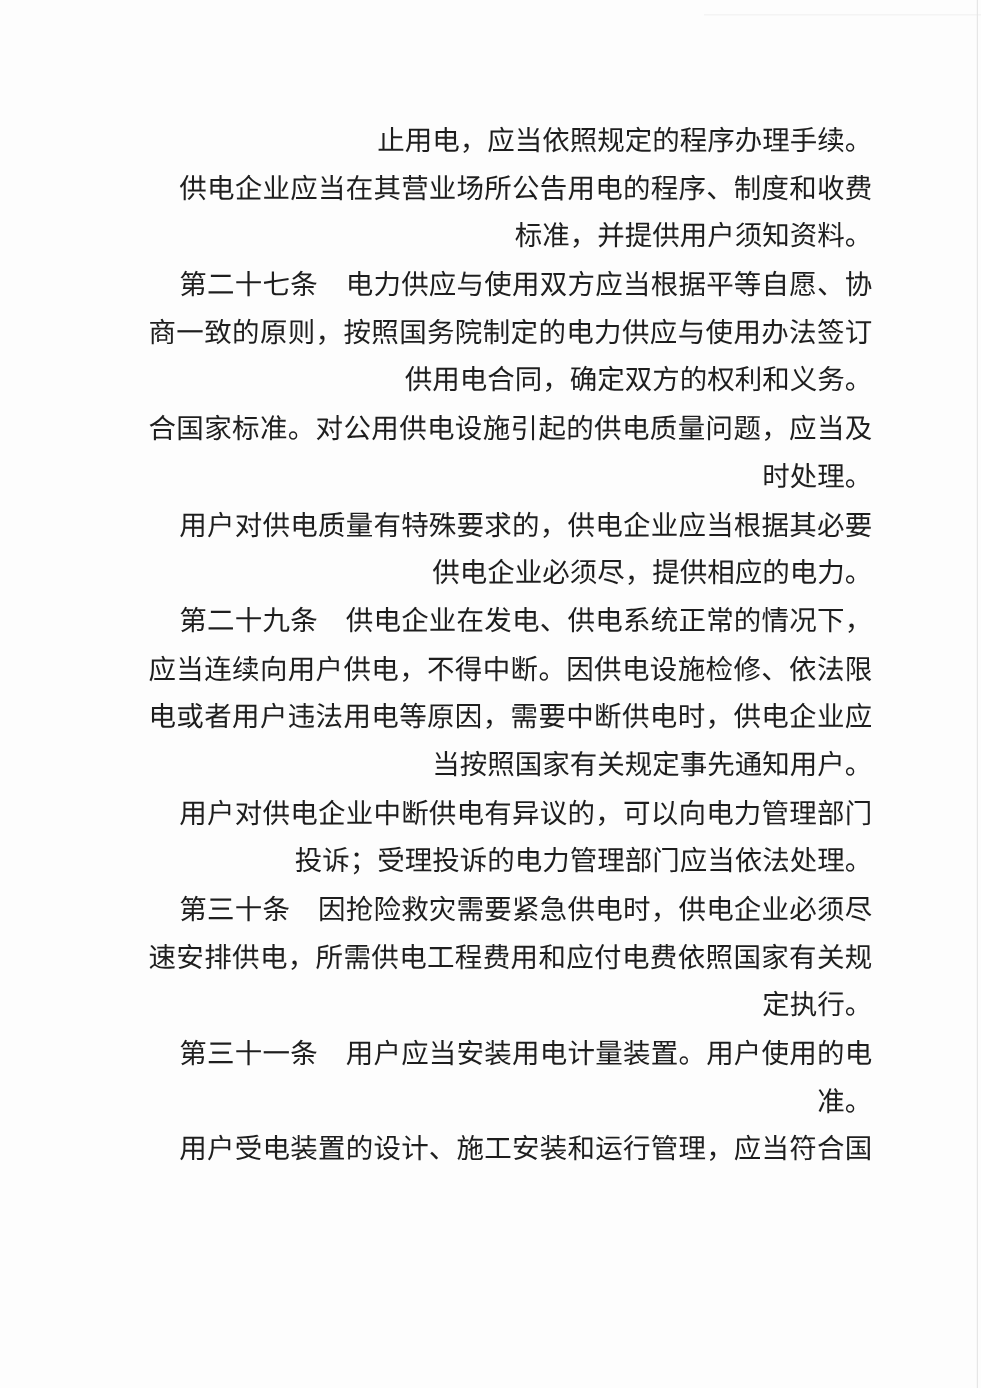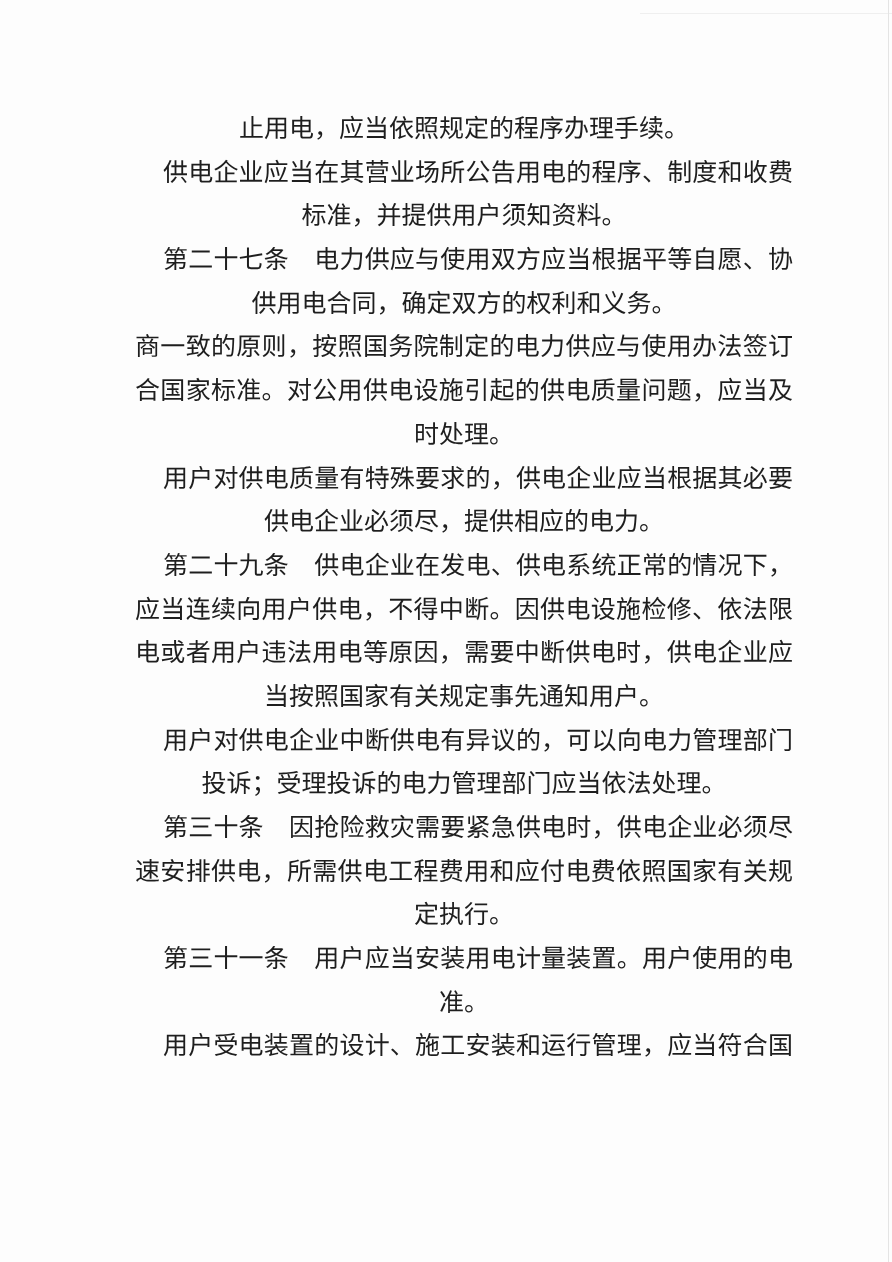--- a/index.html
+++ b/index.html
@@ -42,21 +42,21 @@
     width: 658px;
   }
   .line {
     box-sizing: border-box;
     width: 658px;
     height: 43.7px;
     line-height: 43.7px;
     font-family: "Liberation Serif", "DejaVu Serif", serif;
     font-size: 25px;
     color: #1e1e1e;
-    text-align: center;
+    text-align: right;
     overflow: visible;
   }
   
   .line.indent {
     padding-left: 28px;
   }
   
   .line.fill {
     text-align: justify;
     text-align-last: justify;
@@ -66,22 +66,22 @@
 <body>
 
 <div class="page" style="background: rgb(253, 253, 253);">
   <div class="scan-edge-top"></div>
   <div class="scan-edge-right"></div>
   <div class="text-block" id="lines-container" style="color: rgb(30, 30, 30);">
       <div class="line">止用电，应当依照规定的程序办理手续。</div>
       <div class="line indent fill">供电企业应当在其营业场所公告用电的程序、制度和收费</div>
       <div class="line">标准，并提供用户须知资料。</div>
       <div class="line indent fill">第二十七条　电力供应与使用双方应当根据平等自愿、协</div>
+      <div class="line fill">商一致的原则，按照国务院制定的电力供应与使用办法签订</div>
       <div class="line">供用电合同，确定双方的权利和义务。</div>
-      <div class="line fill">商一致的原则，按照国务院制定的电力供应与使用办法签订</div>
       <div class="line fill">合国家标准。对公用供电设施引起的供电质量问题，应当及</div>
       <div class="line">时处理。</div>
       <div class="line indent fill">用户对供电质量有特殊要求的，供电企业应当根据其必要</div>
       <div class="line">供电企业必须尽，提供相应的电力。</div>
       <div class="line indent fill">第二十九条　供电企业在发电、供电系统正常的情况下，</div>
       <div class="line fill">应当连续向用户供电，不得中断。因供电设施检修、依法限</div>
       <div class="line fill">电或者用户违法用电等原因，需要中断供电时，供电企业应</div>
       <div class="line">当按照国家有关规定事先通知用户。</div>
       <div class="line indent fill">用户对供电企业中断供电有异议的，可以向电力管理部门</div>
       <div class="line">投诉；受理投诉的电力管理部门应当依法处理。</div>

